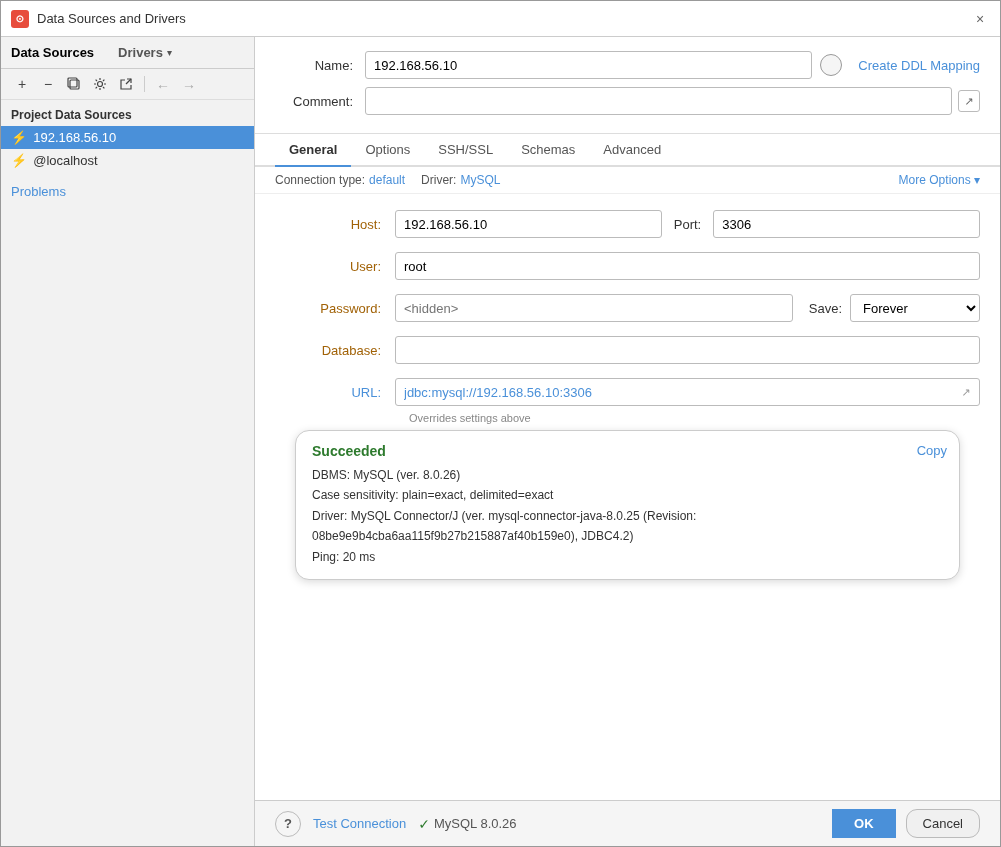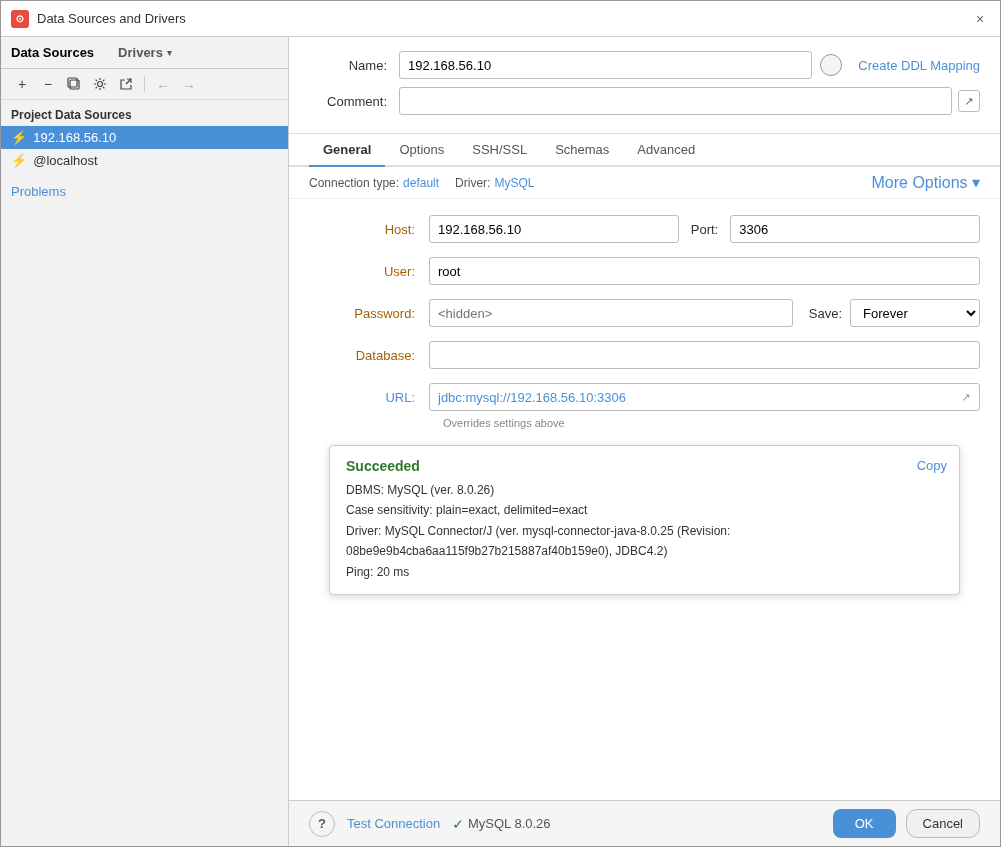--- a/index.html
+++ b/index.html
@@ -48,21 +48,21 @@
 
     
     .main-layout {
       display: flex;
       flex: 1;
       overflow: hidden;
     }
 
     
     .sidebar {
-      width: 288px;
+      width: 254px;
       background: #f2f2f2;
       border-right: 1px solid #ccc;
       display: flex;
       flex-direction: column;
       padding-top: 0;
     }
 
     .sidebar-tabs {
       display: flex;
       align-items: center;
@@ -268,21 +268,21 @@
       border-bottom: 1px solid #eee;
     }
     .conn-info-left {
       display: flex;
       gap: 4px;
     }
     .conn-type-label { color: #555; }
     .conn-type-val { color: #4a90d9; cursor: pointer; }
     .conn-driver-label { color: #555; margin-left: 12px; }
     .conn-driver-val { color: #4a90d9; cursor: pointer; }
-    .more-options { color: #4a90d9; cursor: pointer; font-size: 16px; }
+    .more-options { color: #4a90d9; cursor: pointer; font-size: 12px; }
 
     
     .fields-area {
       padding: 16px 20px;
       flex: 1;
       overflow-y: auto;
     }
 
     .field-row {
       display: flex;
@@ -390,24 +390,24 @@
       font-size: 11px;
       color: #888;
       margin-left: 120px;
       margin-top: -8px;
       margin-bottom: 6px;
       padding-left: 14px;
     }
 
     
     .success-popup {
-      margin: 16px 20px 10px;
+      margin: 6px 20px 10px;
       background: #fff;
       border: 1px solid #ccc;
-      border-radius: 4px;
+      border-radius: 14px;
       padding: 12px 16px;
       box-shadow: 0 2px 8px rgba(0,0,0,0.15);
       position: relative;
     }
     .success-title {
       font-weight: 700;
       color: #2d7a2d;
       font-size: 14px;
       margin-bottom: 6px;
     }
@@ -456,25 +456,25 @@
 
     .bottom-right {
       margin-left: auto;
       display: flex;
       gap: 10px;
     }
     .ok-btn {
       background: #4a90d9;
       color: #fff;
       border: none;
-      border-radius: 8px;
+      border-radius: 0;
       padding: 6px 22px;
       font-size: 13px;
       cursor: pointer;
-      font-weight: 400;
+      font-weight: 700;
     }
     .cancel-btn {
       background: #f0f0f0;
       color: #333;
       border: 1px solid #bbb;
       border-radius: 11px;
       padding: 6px 16px;
       font-size: 13px;
       cursor: pointer;
     }

